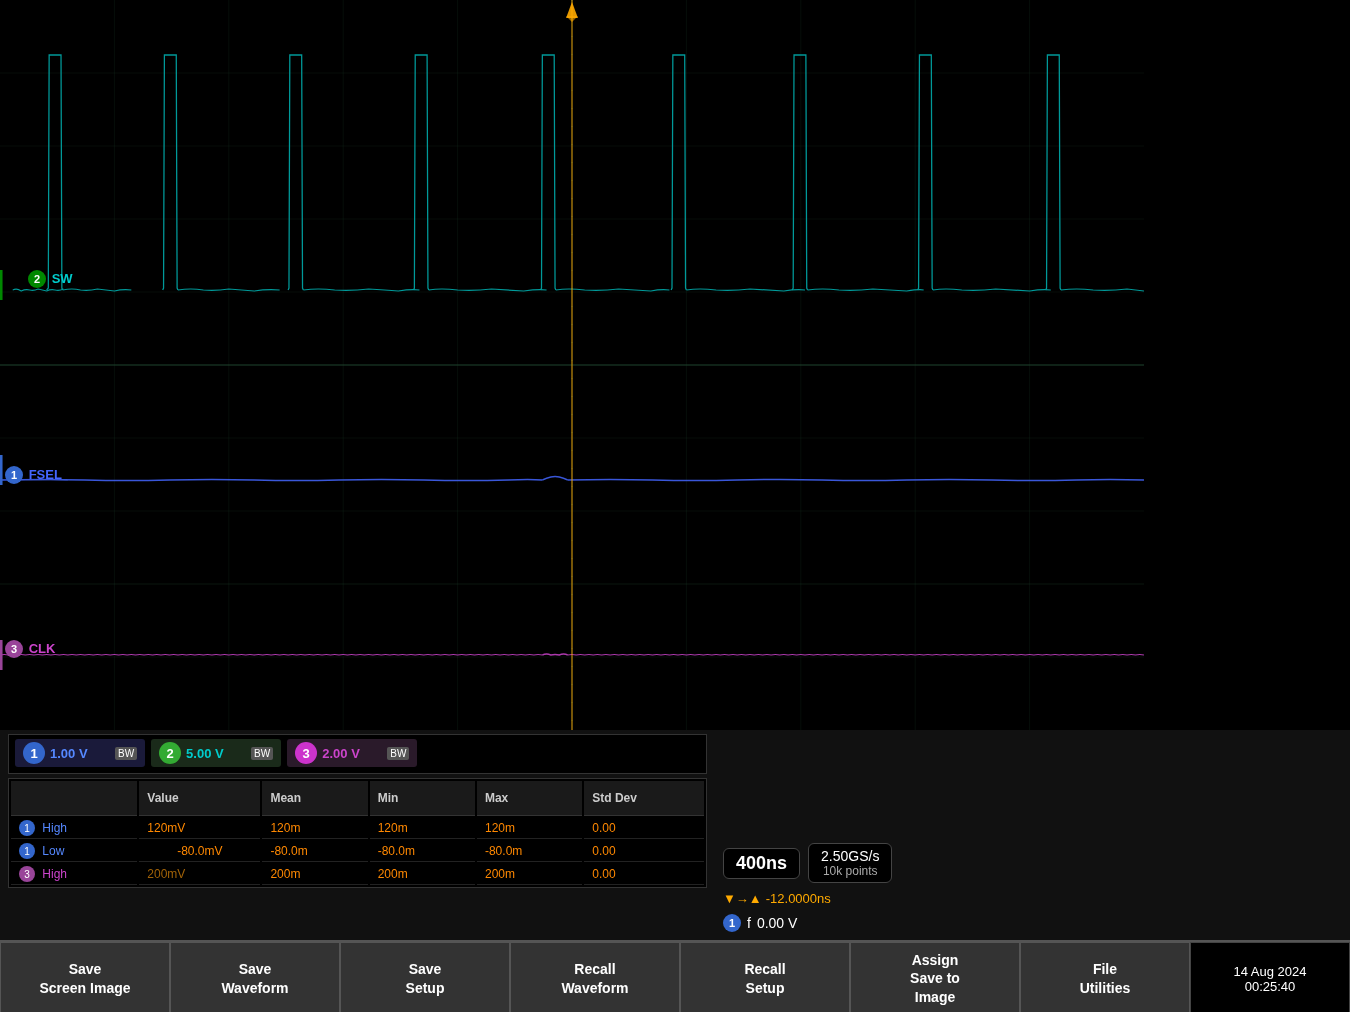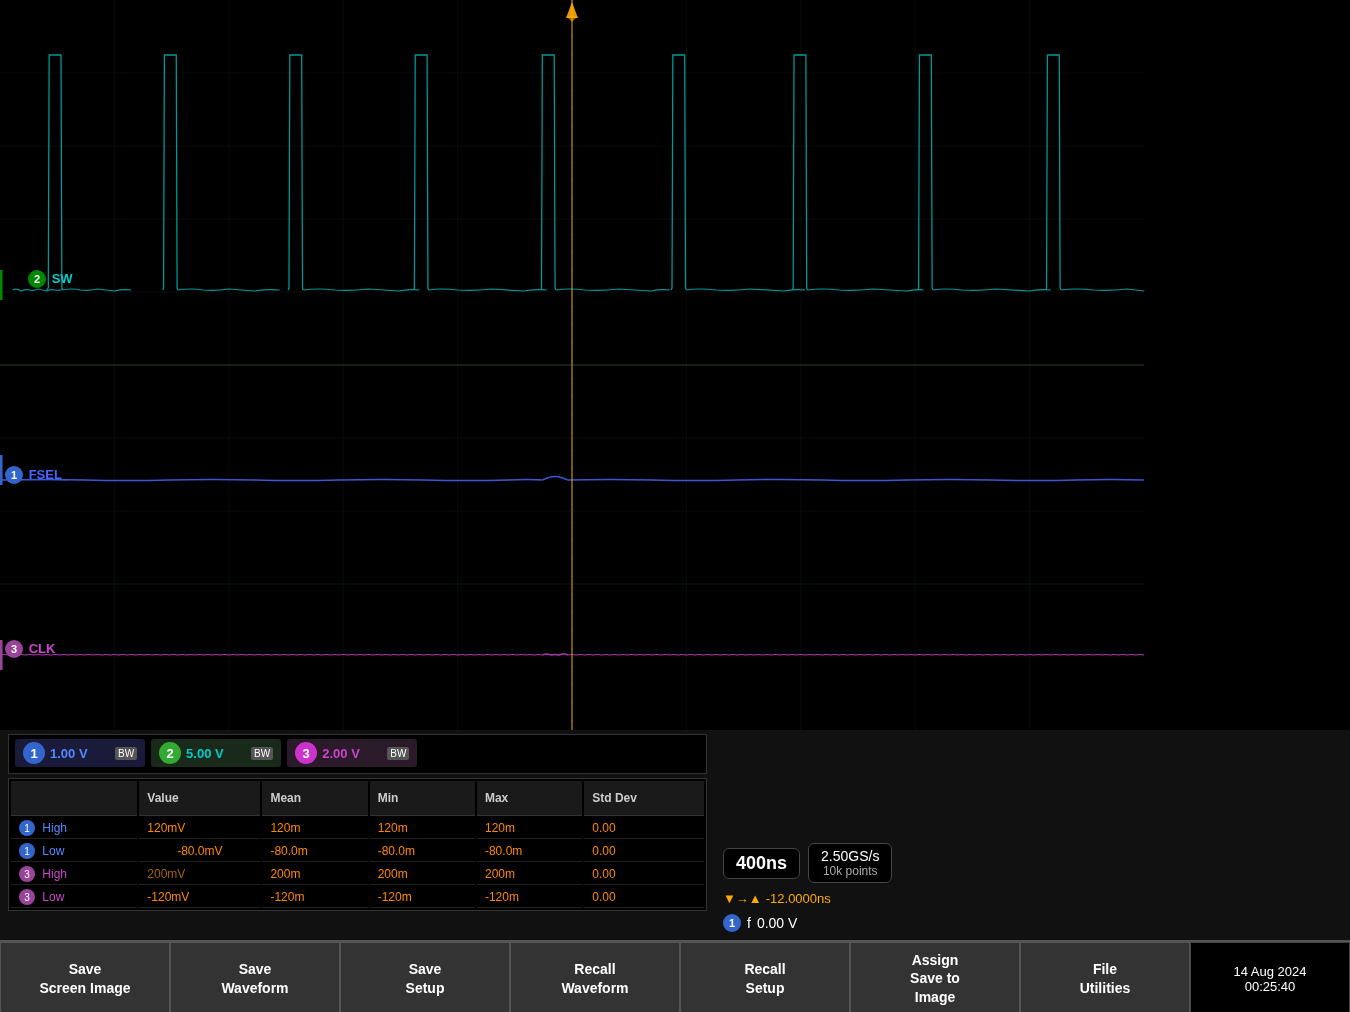--- a/index.html
+++ b/index.html
@@ -415,31 +415,20 @@
     <td>
       <span style="background:#994499; border-radius:50%; width:16px; height:16px; display:inline-flex; align-items:center; justify-content:center; font-size:10px; color:#fff; margin-right:4px;">3</span>
       <span style="color:#cc44cc;">High</span>
     </td>
     <td style="color:#a16207;">200mV</td>
     <td style="color:#ff8800;">200m</td>
     <td style="color:#ff8800;">200m</td>
     <td style="color:#ff8800;">200m</td>
     <td style="color:#ff8800;">0.00</td>
   </tr>
-          <tr>
-    <td>
-      <span style="background:#994499; border-radius:50%; width:16px; height:16px; display:inline-flex; align-items:center; justify-content:center; font-size:10px; color:#fff; margin-right:4px;">3</span>
-      <span style="color:#cc44cc;">Low</span>
-    </td>
-    <td style="color:#ff8800;">-120mV</td>
-    <td style="color:#ff8800;">-120m</td>
-    <td style="color:#ff8800;">-120m</td>
-    <td style="color:#ff8800;">-120m</td>
-    <td style="color:#ff8800;">0.00</td>
-  </tr>
         </tbody>
     </table>
   </div>
 
   <div id="right-info">
     <div id="timebase-area">
       <div class="info-box">
         <div style="font-size:18px; font-weight:bold; color:#fff;">400ns</div>
       </div>
       <div class="info-box">

